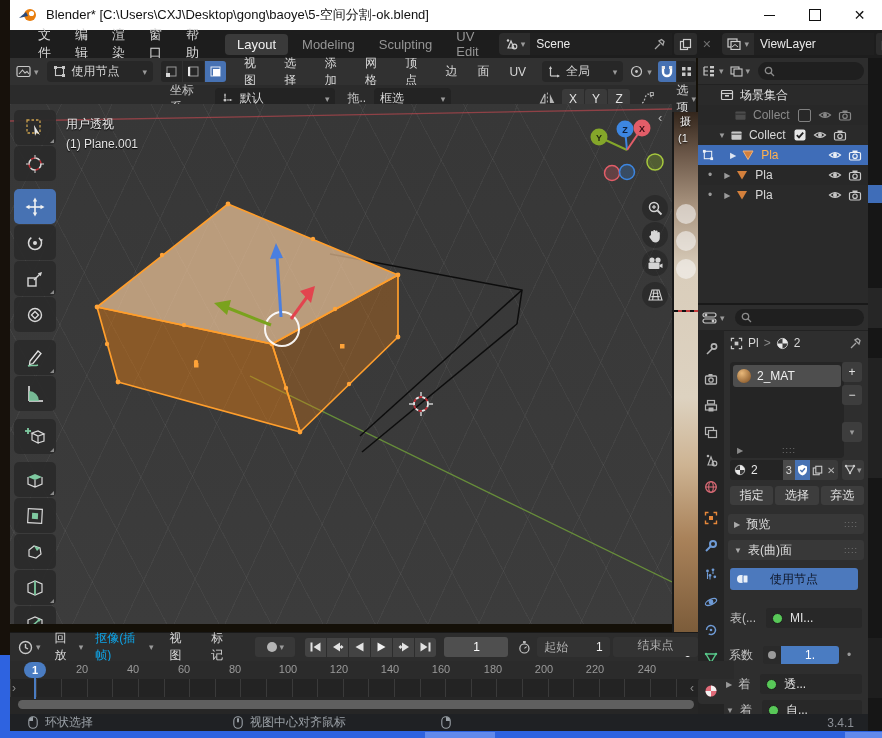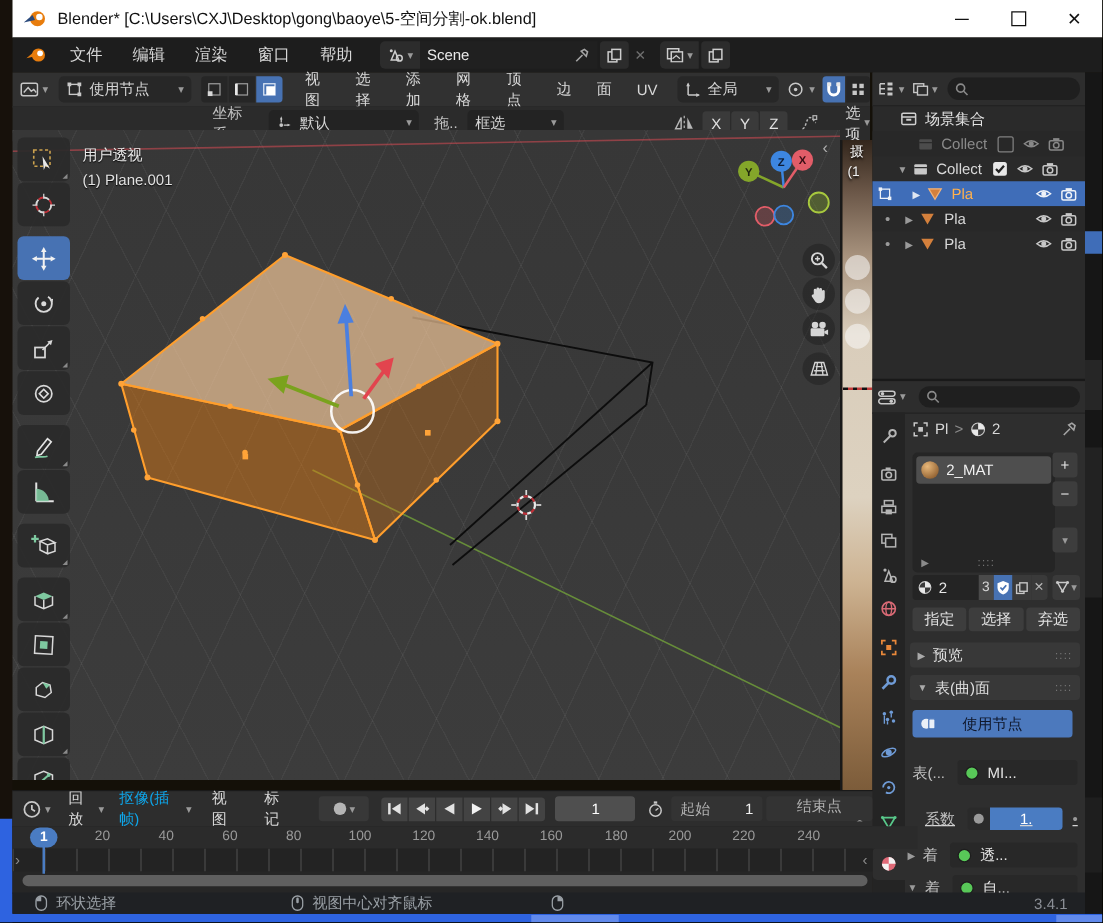--- a/index.html
+++ b/index.html
@@ -67,20 +67,26 @@
     <svg width="18" height="14" viewBox="0 0 20 16" style="margin-left:10px;">
       <circle cx="12" cy="8" r="6" fill="#e87d0d"></circle>
         <circle cx="13.5" cy="6.5" r="2.6" fill="#fff"></circle>
       <path d="M1 11 L8 5 L10 9 Z" fill="#e87d0d"></path>
     </svg>
     <span class="menu" style="margin-left:6px;">文件</span>
     <span class="menu">编辑</span>
     <span class="menu">渲染</span>
     <span class="menu">窗口</span>
     <span class="menu">帮助</span>
+    <div class="fx" style="margin-left:14px;gap:4px;">
+      <span style="background:#3a3a3a;color:#f0f0f0;font-size:13px;padding:3px 12px;border-radius:4px;">Layout</span>
+      <span style="color:#959595;font-size:13px;padding:3px 10px;">Modeling</span>
+      <span style="color:#959595;font-size:13px;padding:3px 10px;">Sculpting</span>
+      <span style="color:#959595;font-size:13px;padding:3px 10px;">UV Edit</span>
+    </div>
 
     <div class="fx" style="margin-left:10px;height:22px;">
       <div class="fx" style="background:#2c2c2c;border-radius:4px 0 0 4px;height:22px;padding:0 5px;">
         <svg width="14" height="12" viewBox="0 0 14 12">
           <path d="M4 10 L7 3 L10 10 Z" fill="none" stroke="#cdcdcd" stroke-width="1.2"></path>
           <circle cx="10.5" cy="8.5" r="2.3" fill="none" stroke="#cdcdcd" stroke-width="1.2"></circle>
           <circle cx="4" cy="2.5" r="1.2" fill="#cdcdcd"></circle>
         </svg>
         <span class="dd">▾</span>
       </div>
@@ -103,20 +109,23 @@
     </div>
 
     <div class="fx" style="margin-left:6px;height:22px;">
       <div class="fx" style="background:#2c2c2c;border-radius:4px 0 0 4px;height:22px;padding:0 5px;">
         <svg width="14" height="12" viewBox="0 0 14 12">
           <rect x="1" y="1" width="9" height="8" fill="none" stroke="#cdcdcd" stroke-width="1.2"></rect>
           <rect x="4" y="3.5" width="9" height="8" fill="#2c2c2c" stroke="#cdcdcd" stroke-width="1.2"></rect>
           <path d="M5 9 L8 6.5 L11 9" fill="none" stroke="#cdcdcd" stroke-width="1"></path>
         </svg>
         <span class="dd">▾</span>
+      </div>
+      <div class="fx" style="background:#202020;height:22px;width:108px;padding:0 6px;color:#eaeaea;font-size:12px;">
+        <span>ViewLayer</span>
       </div>
       <div class="fx" style="background:#2c2c2c;height:22px;padding:0 5px;margin-left:2px;border-radius:3px;">
         <svg width="13" height="13" viewBox="0 0 13 13">
           <rect x="1.5" y="3.5" width="7" height="8" fill="none" stroke="#cdcdcd" stroke-width="1.2"></rect>
           <rect x="4.5" y="1.5" width="7" height="8" fill="#2c2c2c" stroke="#cdcdcd" stroke-width="1.2"></rect>
         </svg>
       </div>
 
     </div>
   </div>
@@ -814,21 +823,21 @@
       </div>
 
       <div class="prow" style="position:absolute;left:6px;top:278px;width:132px;">
         <span style="color:#c0c0c0;width:36px;">表(...</span>
         <div class="fx" style="flex:1;height:20px;background:#282828;border-radius:3px;padding:0 6px;">
           <span style="width:9px;height:9px;border-radius:50%;background:#58c858;border:1px solid #1d1d1d;display:inline-block;"></span>
           <span style="margin-left:7px;color:#e2e2e2;">MI...</span>
         </div>
       </div>
 
-      <div class="prow" style="position:absolute;left:16px;top:316px;width:132px;text-decoration:underline;">
+      <div class="prow" style="position:absolute;left:5px;top:316px;width:132px;">
         <span style="color:#c0c0c0;width:34px;">系数</span>
         <div class="fx" style="width:18px;height:18px;background:#2a2a2a;border-radius:3px 0 0 3px;justify-content:center;">
           <span style="width:8px;height:8px;border-radius:50%;background:#9a9a9a;display:inline-block;"></span>
         </div>
         <div class="fx" style="width:58px;height:18px;background:#4a7cc2;border-radius:0 3px 3px 0;justify-content:center;color:#fff;">
           <span>1.</span>
         </div>
         <span style="margin-left:8px;color:#9a9a9a;">•</span>
       </div>
 

